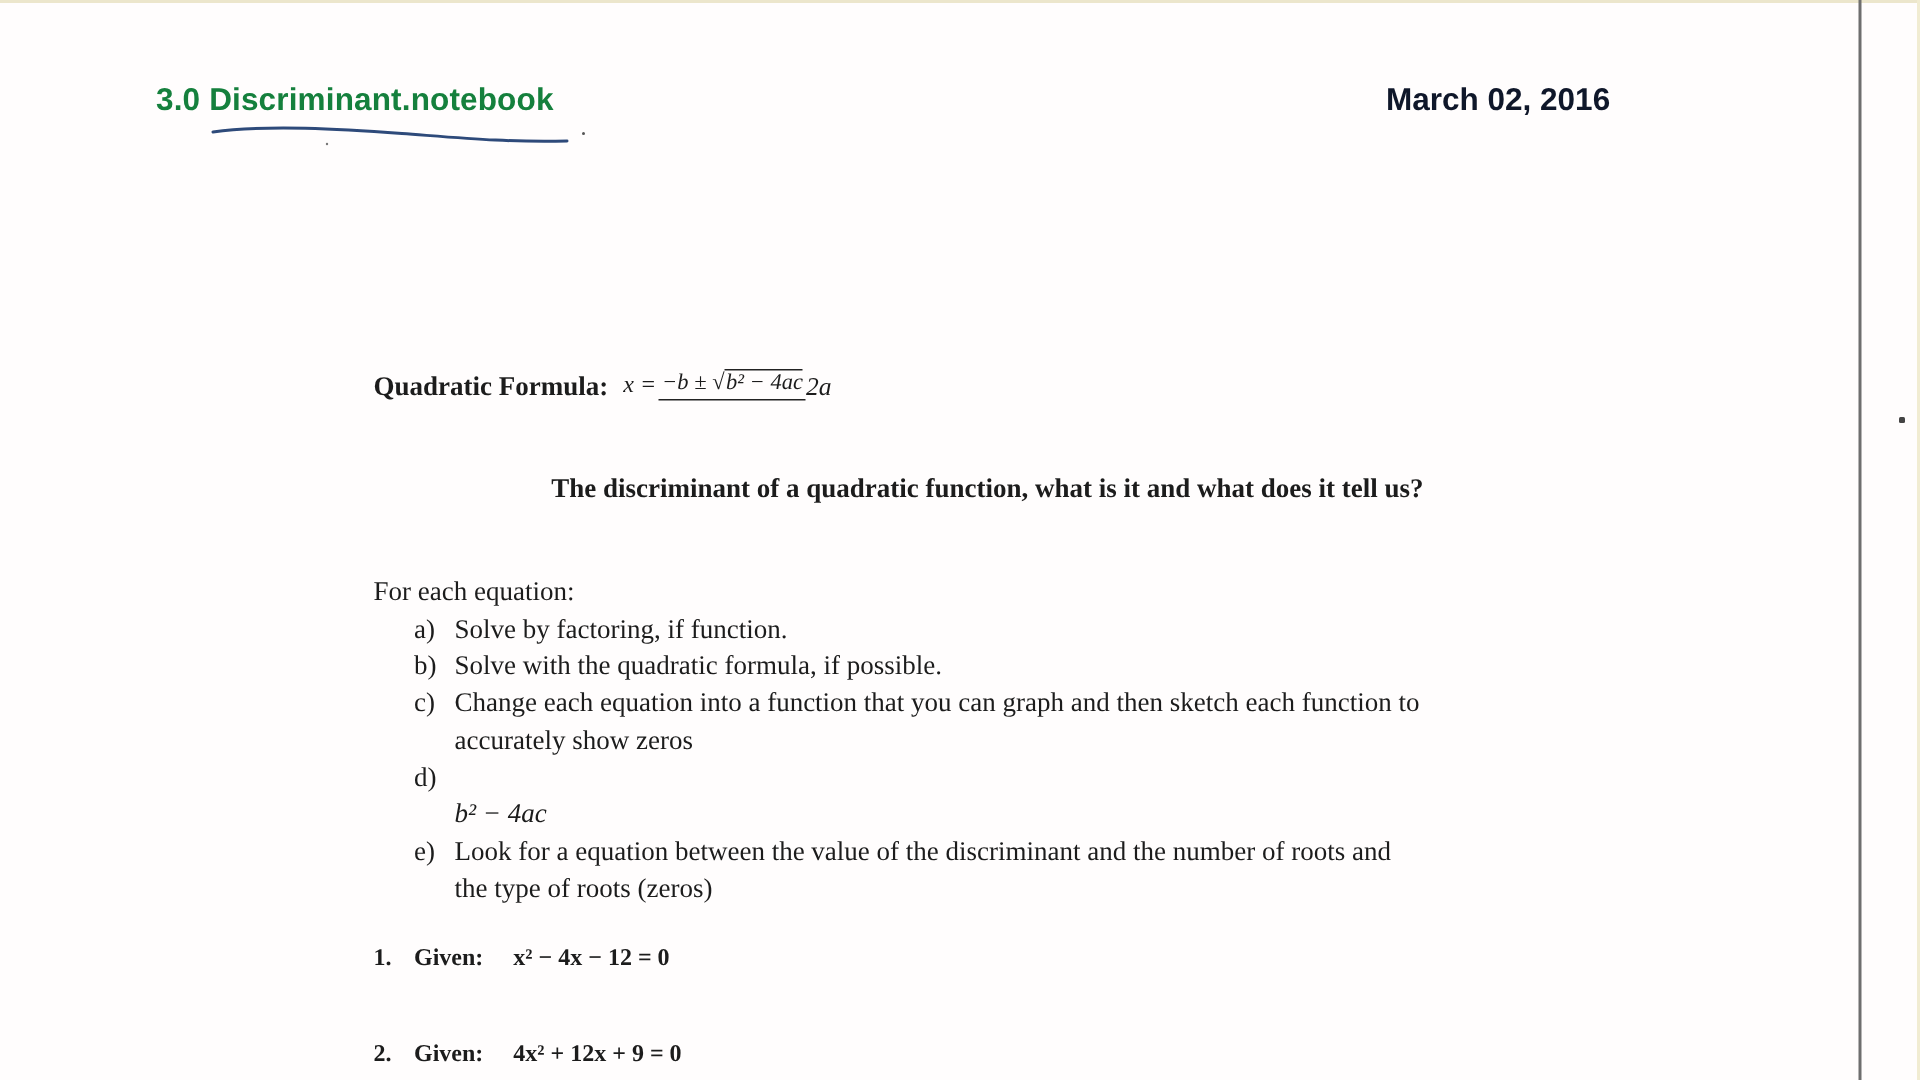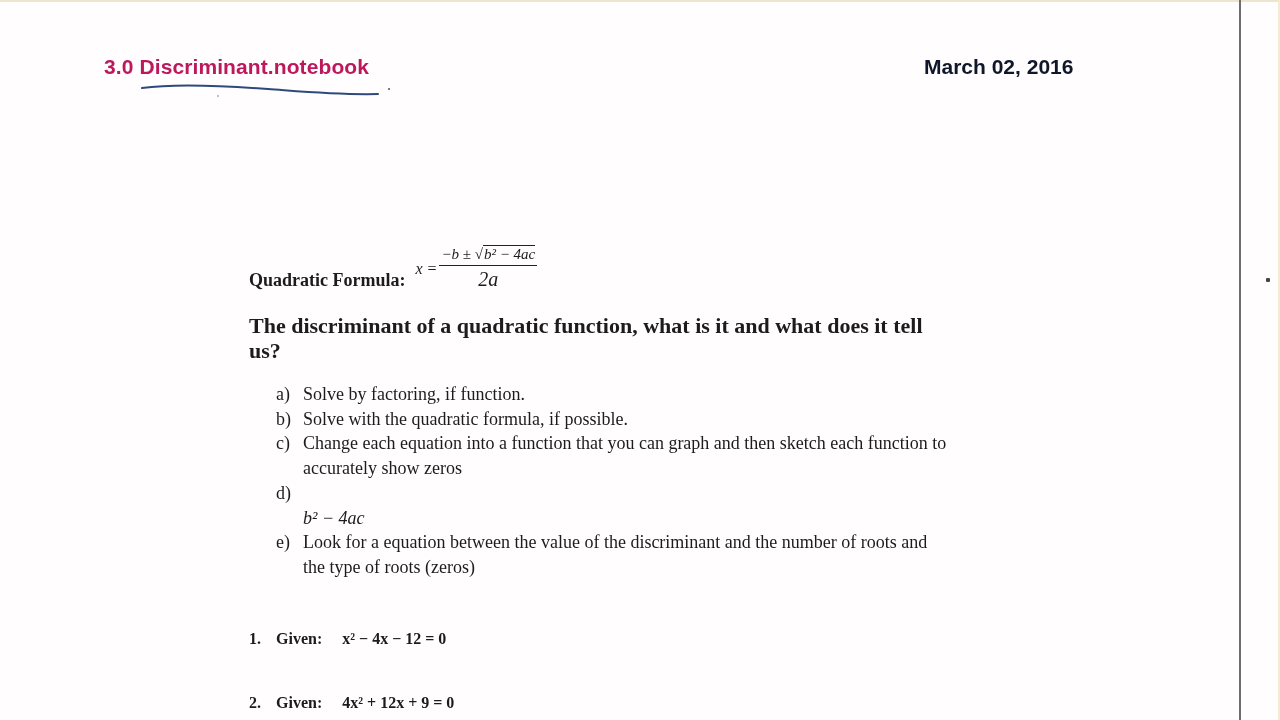--- a/index.html
+++ b/index.html
@@ -19,21 +19,21 @@
     background: #f1ecd2;
   }
   .page-divider {
     position: absolute; left: 1239px; top: 0; width: 2px; height: 720px;
     background: #6e6e6e;
   }
 
   .header-title {
     position: absolute; left: 104px; top: 55px;
     font-family: "Liberation Sans", sans-serif;
-    font-weight: bold; font-size: 21px; color: #be185d;
+    font-weight: bold; font-size: 21px; color: #15803d;
     letter-spacing: 0.1px;
     text-align: center;
   }
   .header-date {
     position: absolute; left: 924px; top: 55px;
     font-family: "Liberation Sans", sans-serif;
     font-weight: bold; font-size: 21px; color: #0f172a;
   }
   .ink-underline {
     position: absolute; left: 138px; top: 80px; width: 260px; height: 24px;
@@ -55,30 +55,30 @@
     font-weight: bold; font-size: 18px; white-space: nowrap;
     font-family: "Liberation Serif", serif;
   }
   .formula-label { margin-right: 10px; }
   .formula {
     display: inline-flex; align-items: center;
     font-family: "Liberation Serif", serif; font-style: italic; font-weight: normal;
     font-size: 16px; margin-right: 10px;
   }
   .formula .lhs { margin-right: 2px; }
-  .frac { display: inline-flex; flex-direction: column; align-items: center; }
+  .frac { display: inline-flex; flex-direction: row; align-items: center; }
   .frac .num { padding: 0 2px 2px; border-bottom: 1.4px solid #222; font-size: 15px; }
-  .frac .den { padding-top: 2px; font-size: 20px; }
+  .frac .den { padding-top: 2px; font-size: 17px; }
   .sqrt { border-top: 1.3px solid #222; padding-left: 1px; }
   .formula-tail { font-weight: bold; }
 
   .question {
     position: absolute; left: 0; top: 73px; width: 700px;
     font-family: "Liberation Serif", serif;
-    font-weight: bold; font-size: 22px; line-height: 25px;
+    font-weight: bold; font-size: 18px; line-height: 25px; text-align: right;
   }
   .instructions {
     position: absolute; left: 0; top: 142px; width: 710px;
     font-family: "Liberation Serif", serif;
     font-size: 18px; line-height: 24.7px;
   }
   .instr-heading { display: block; }
   .steps { list-style: none; margin: 0; padding: 0; }
   .step { display: flex; }
   .step-marker { width: 27px; margin-left: 27px; flex-shrink: 0; }
@@ -120,20 +120,21 @@
       <span class="frac">
         <span class="num"><span>−b ± </span>√<span class="sqrt">b² − 4ac</span></span>
         <span class="den">2a</span>
       </span>
     </span>
   </div>
 
   <div class="question">The discriminant of a quadratic function, what is it and what does it tell us?</div>
 
   <div class="instructions">
+    <span class="instr-heading">For each equation:</span>
     <ul class="steps">
       <li class="step">
         <span class="step-marker">a)</span>
         <span class="step-text">Solve by factoring, if function.</span>
       </li>
       <li class="step">
         <span class="step-marker">b)</span>
         <span class="step-text">Solve with the quadratic formula, if possible.</span>
       </li>
       <li class="step">

